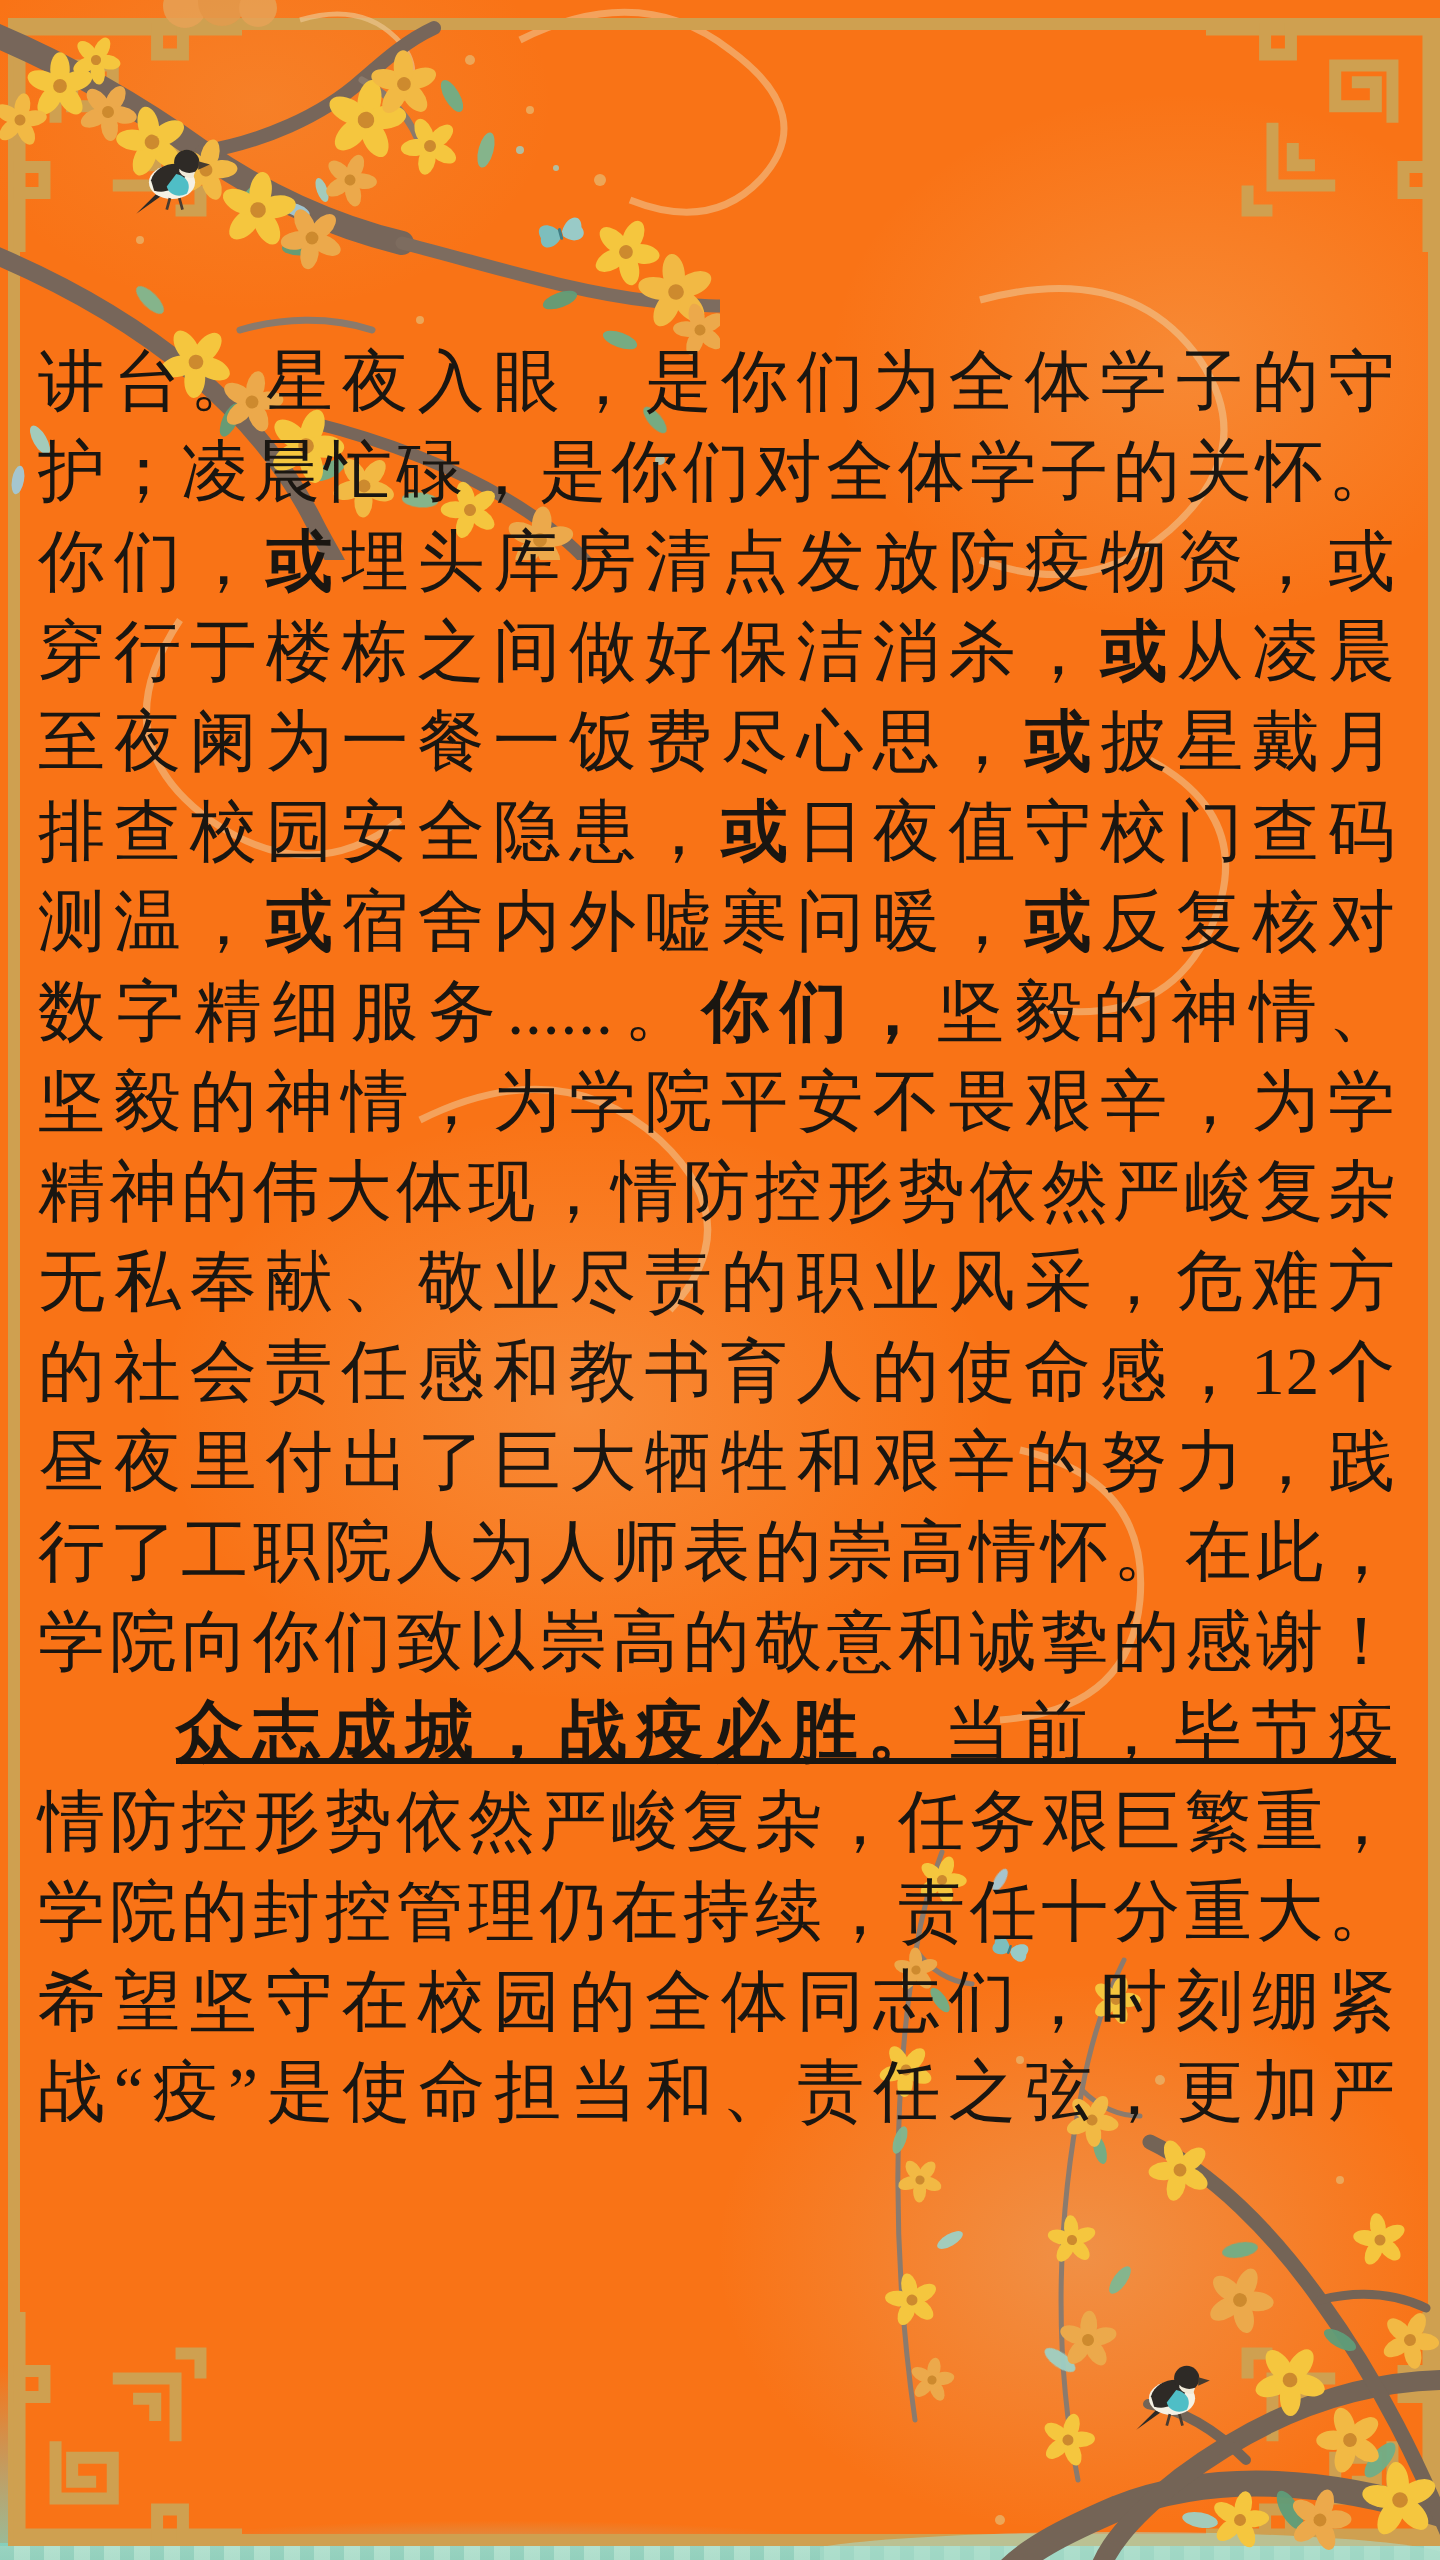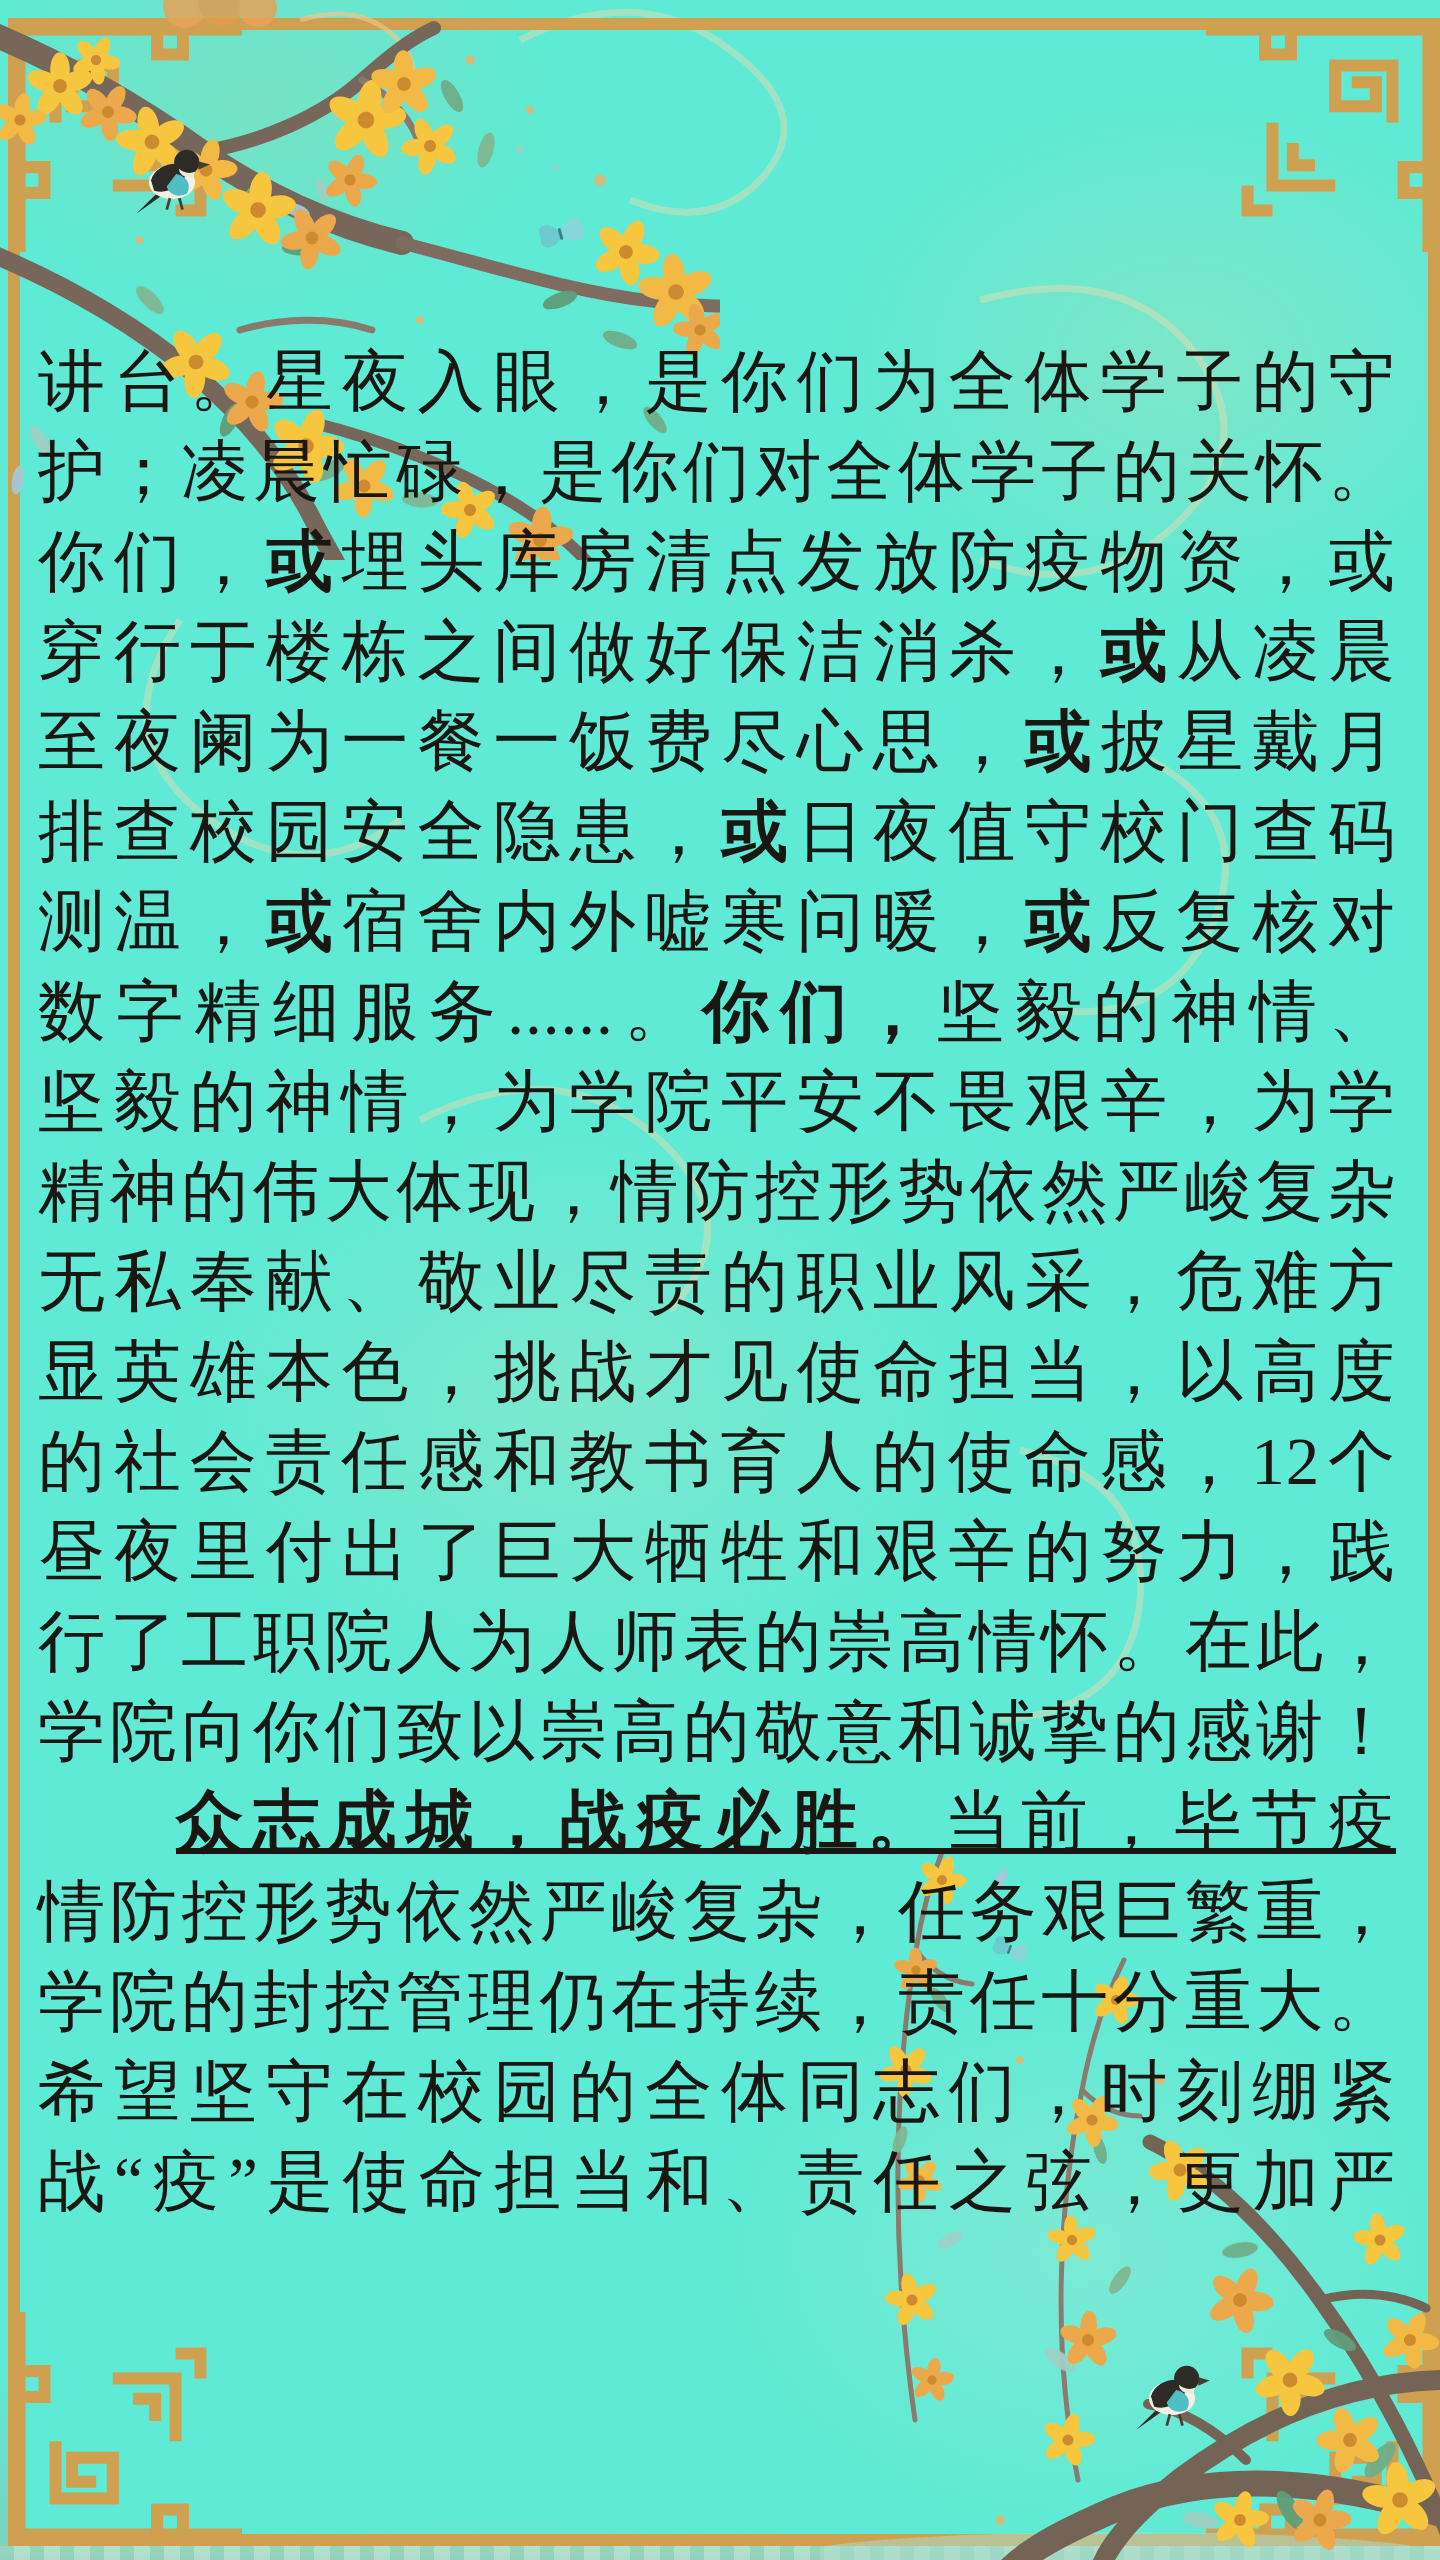--- a/index.html
+++ b/index.html
@@ -1,19 +1,19 @@
 <!DOCTYPE html>
 <html><head>
 <meta charset="utf-8">
 <style>
   html,body{margin:0;padding:0;background:#e8e2cc;}
   .page{
     position:relative;
     width:1440px;height:2560px;
-    background:#5eead4;
+    background:#f97316;
     overflow:hidden;
     font-family:"Liberation Serif",serif;
   }
   
   .page::before{
     content:"";position:absolute;inset:0;
     background:
       radial-gradient(420px 300px at 18% 4%, rgba(233,186,120,.18), transparent 70%),
       radial-gradient(500px 380px at 82% 14%, rgba(240,216,160,.22), transparent 70%),
       radial-gradient(600px 420px at 40% 55%, rgba(244,228,180,.20), transparent 70%),
@@ -290,21 +290,20 @@
       <div class="line"><span>护；凌晨忙碌，是你们对全体学子的关怀。</span></div>
       <div class="line"><span>你们，</span><span class="b">或</span><span>埋头库房清点发放防疫物资，或</span></div>
       <div class="line"><span>穿行于楼栋之间做好保洁消杀，</span><span class="b">或</span><span>从凌晨</span></div>
       <div class="line"><span>至夜阑为一餐一饭费尽心思，</span><span class="b">或</span><span>披星戴月</span></div>
       <div class="line"><span>排查校园安全隐患，</span><span class="b">或</span><span>日夜值守校门查码</span></div>
       <div class="line"><span>测温，</span><span class="b">或</span><span>宿舍内外嘘寒问暖，</span><span class="b">或</span><span>反复核对</span></div>
       <div class="line"><span>数字精细服务......。</span><span class="b">你们，</span><span>坚毅的神情、</span></div>
       <div class="line"><span>坚毅的神情，为学院平安不畏艰辛，为学</span></div>
       <div class="line"><span>精神的伟大体现，情防控形势依然严峻复杂</span></div>
       <div class="line"><span>无私奉献、敬业尽责的职业风采，危难方</span></div>
-      <div class="line"><span>显英雄本色，挑战才见使命担当，以高度</span></div>
       <div class="line"><span>的社会责任感和教书育人的使命感，12个</span></div>
       <div class="line"><span>昼夜里付出了巨大牺牲和艰辛的努力，践</span></div>
       <div class="line"><span>行了工职院人为人师表的崇高情怀。在此，</span></div>
       <div class="line"><span>学院向你们致以崇高的敬意和诚挚的感谢！</span></div>
       <div class="line indent"><span class="b">众志成城，战疫必胜。</span><span>当前，毕节疫</span></div>
       <div class="line"><span>情防控形势依然严峻复杂，任务艰巨繁重，</span></div>
       <div class="line"><span>学院的封控管理仍在持续，责任十分重大。</span></div>
       <div class="line"><span>希望坚守在校园的全体同志们，时刻绷紧</span></div>
       <div class="line"><span>战“疫”是使命担当和、责任之弦，更加严</span></div>
     </div>

